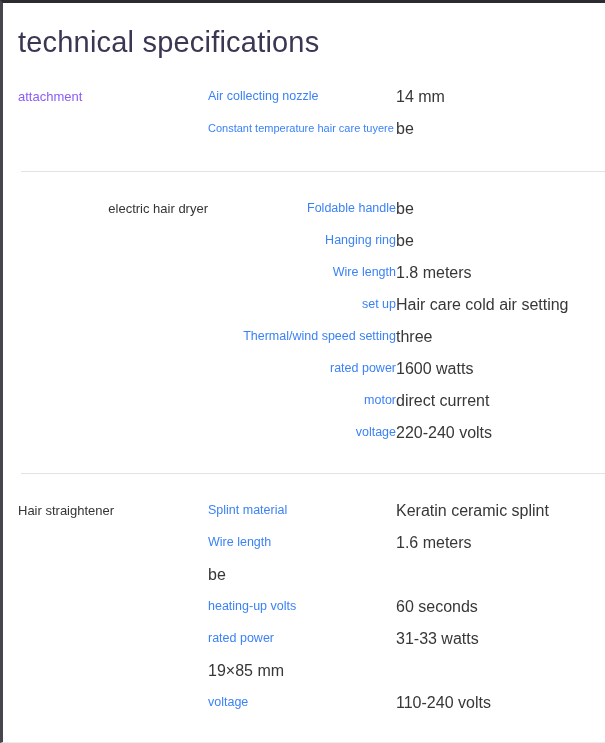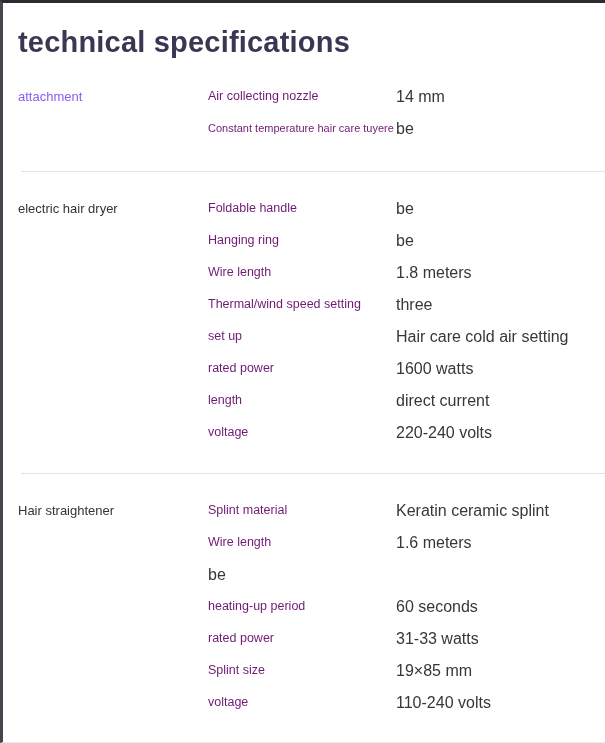--- a/index.html
+++ b/index.html
@@ -11,60 +11,60 @@
     border-top: 3px solid #2c2c30;
     border-left: 3px solid #46464c;
     border-bottom: 1px solid #ececec;
     font-family: "Liberation Sans", sans-serif;
     overflow: hidden;
     position: relative;
   }
   .page-title {
     margin: 23px 0 0 15px;
     font-size: 29px;
-    font-weight: 700;
+    font-weight: 400;
     color: #3b3753;
     letter-spacing: 0.2px;
     line-height: 1.15;
   }
   .specs-table {
     margin: 21px 0 0 15px;
   }
   .divider {
     border-top: 1px solid #e3e3e3;
     margin-left: 3px;
     height: 0;
   }
   .section {
     display: flex;
     align-items: flex-start;
   }
   .section.s0 { padding: 0 0 27px 0; }
-  .section.s1 { padding: 20px 0 25px 0; }
+  .section.s1 { padding: 20px 0 25px 0; text-align: right; }
   .section.s2 { padding: 20px 10px 0 0; }
   .section-label {
     width: 190px;
     flex: 0 0 190px;
     font-size: 13px;
     color: #343434;
     padding-top: 9px;
     line-height: 15px;
   }
   .section-label.muted { color: #8b5cf6; }
   .rows { flex: 1 1 auto; }
   .spec-row {
     display: flex;
     align-items: center;
     height: 32px;
   }
   .spec-label {
     width: 188px;
     flex: 0 0 188px;
     font-size: 12.5px;
-    color: #701a75;
+    color: #3b82f6;
     line-height: 15px;
     white-space: nowrap;
     overflow: hidden;
   }
   .spec-label.small { font-size: 11px; }
   .spec-value {
     font-size: 16px;
     color: #373737;
     line-height: 15px;
     white-space: nowrap;
@@ -99,33 +99,33 @@
         </div>
         <div class="spec-row">
           <div class="spec-label">Hanging ring</div>
           <div class="spec-value">be</div>
         </div>
         <div class="spec-row">
           <div class="spec-label">Wire length</div>
           <div class="spec-value">1.8 meters</div>
         </div>
         <div class="spec-row">
+          <div class="spec-label">set up</div>
+          <div class="spec-value">Hair care cold air setting</div>
+        </div>
+        <div class="spec-row">
           <div class="spec-label">Thermal/wind speed setting</div>
           <div class="spec-value">three</div>
-        </div>
-        <div class="spec-row">
-          <div class="spec-label">set up</div>
-          <div class="spec-value">Hair care cold air setting</div>
         </div>
         <div class="spec-row">
           <div class="spec-label">rated power</div>
           <div class="spec-value">1600 watts</div>
         </div>
         <div class="spec-row">
-          <div class="spec-label">length</div>
+          <div class="spec-label">motor</div>
           <div class="spec-value">direct current</div>
         </div>
         <div class="spec-row">
           <div class="spec-label">voltage</div>
           <div class="spec-value">220-240 volts</div>
         </div>
       </div>
     </div>
     <div class="divider"></div>
     <div class="section s2">
@@ -136,29 +136,28 @@
           <div class="spec-value">Keratin ceramic splint</div>
         </div>
         <div class="spec-row">
           <div class="spec-label">Wire length</div>
           <div class="spec-value">1.6 meters</div>
         </div>
         <div class="spec-row">
           <div class="spec-value">be</div>
         </div>
         <div class="spec-row">
-          <div class="spec-label">heating-up period</div>
+          <div class="spec-label">heating-up volts</div>
           <div class="spec-value">60 seconds</div>
         </div>
         <div class="spec-row">
           <div class="spec-label">rated power</div>
           <div class="spec-value">31-33 watts</div>
         </div>
         <div class="spec-row">
-          <div class="spec-label">Splint size</div>
           <div class="spec-value">19×85 mm</div>
         </div>
         <div class="spec-row">
           <div class="spec-label">voltage</div>
           <div class="spec-value">110-240 volts</div>
         </div>
       </div>
     </div>
   </div>
 

